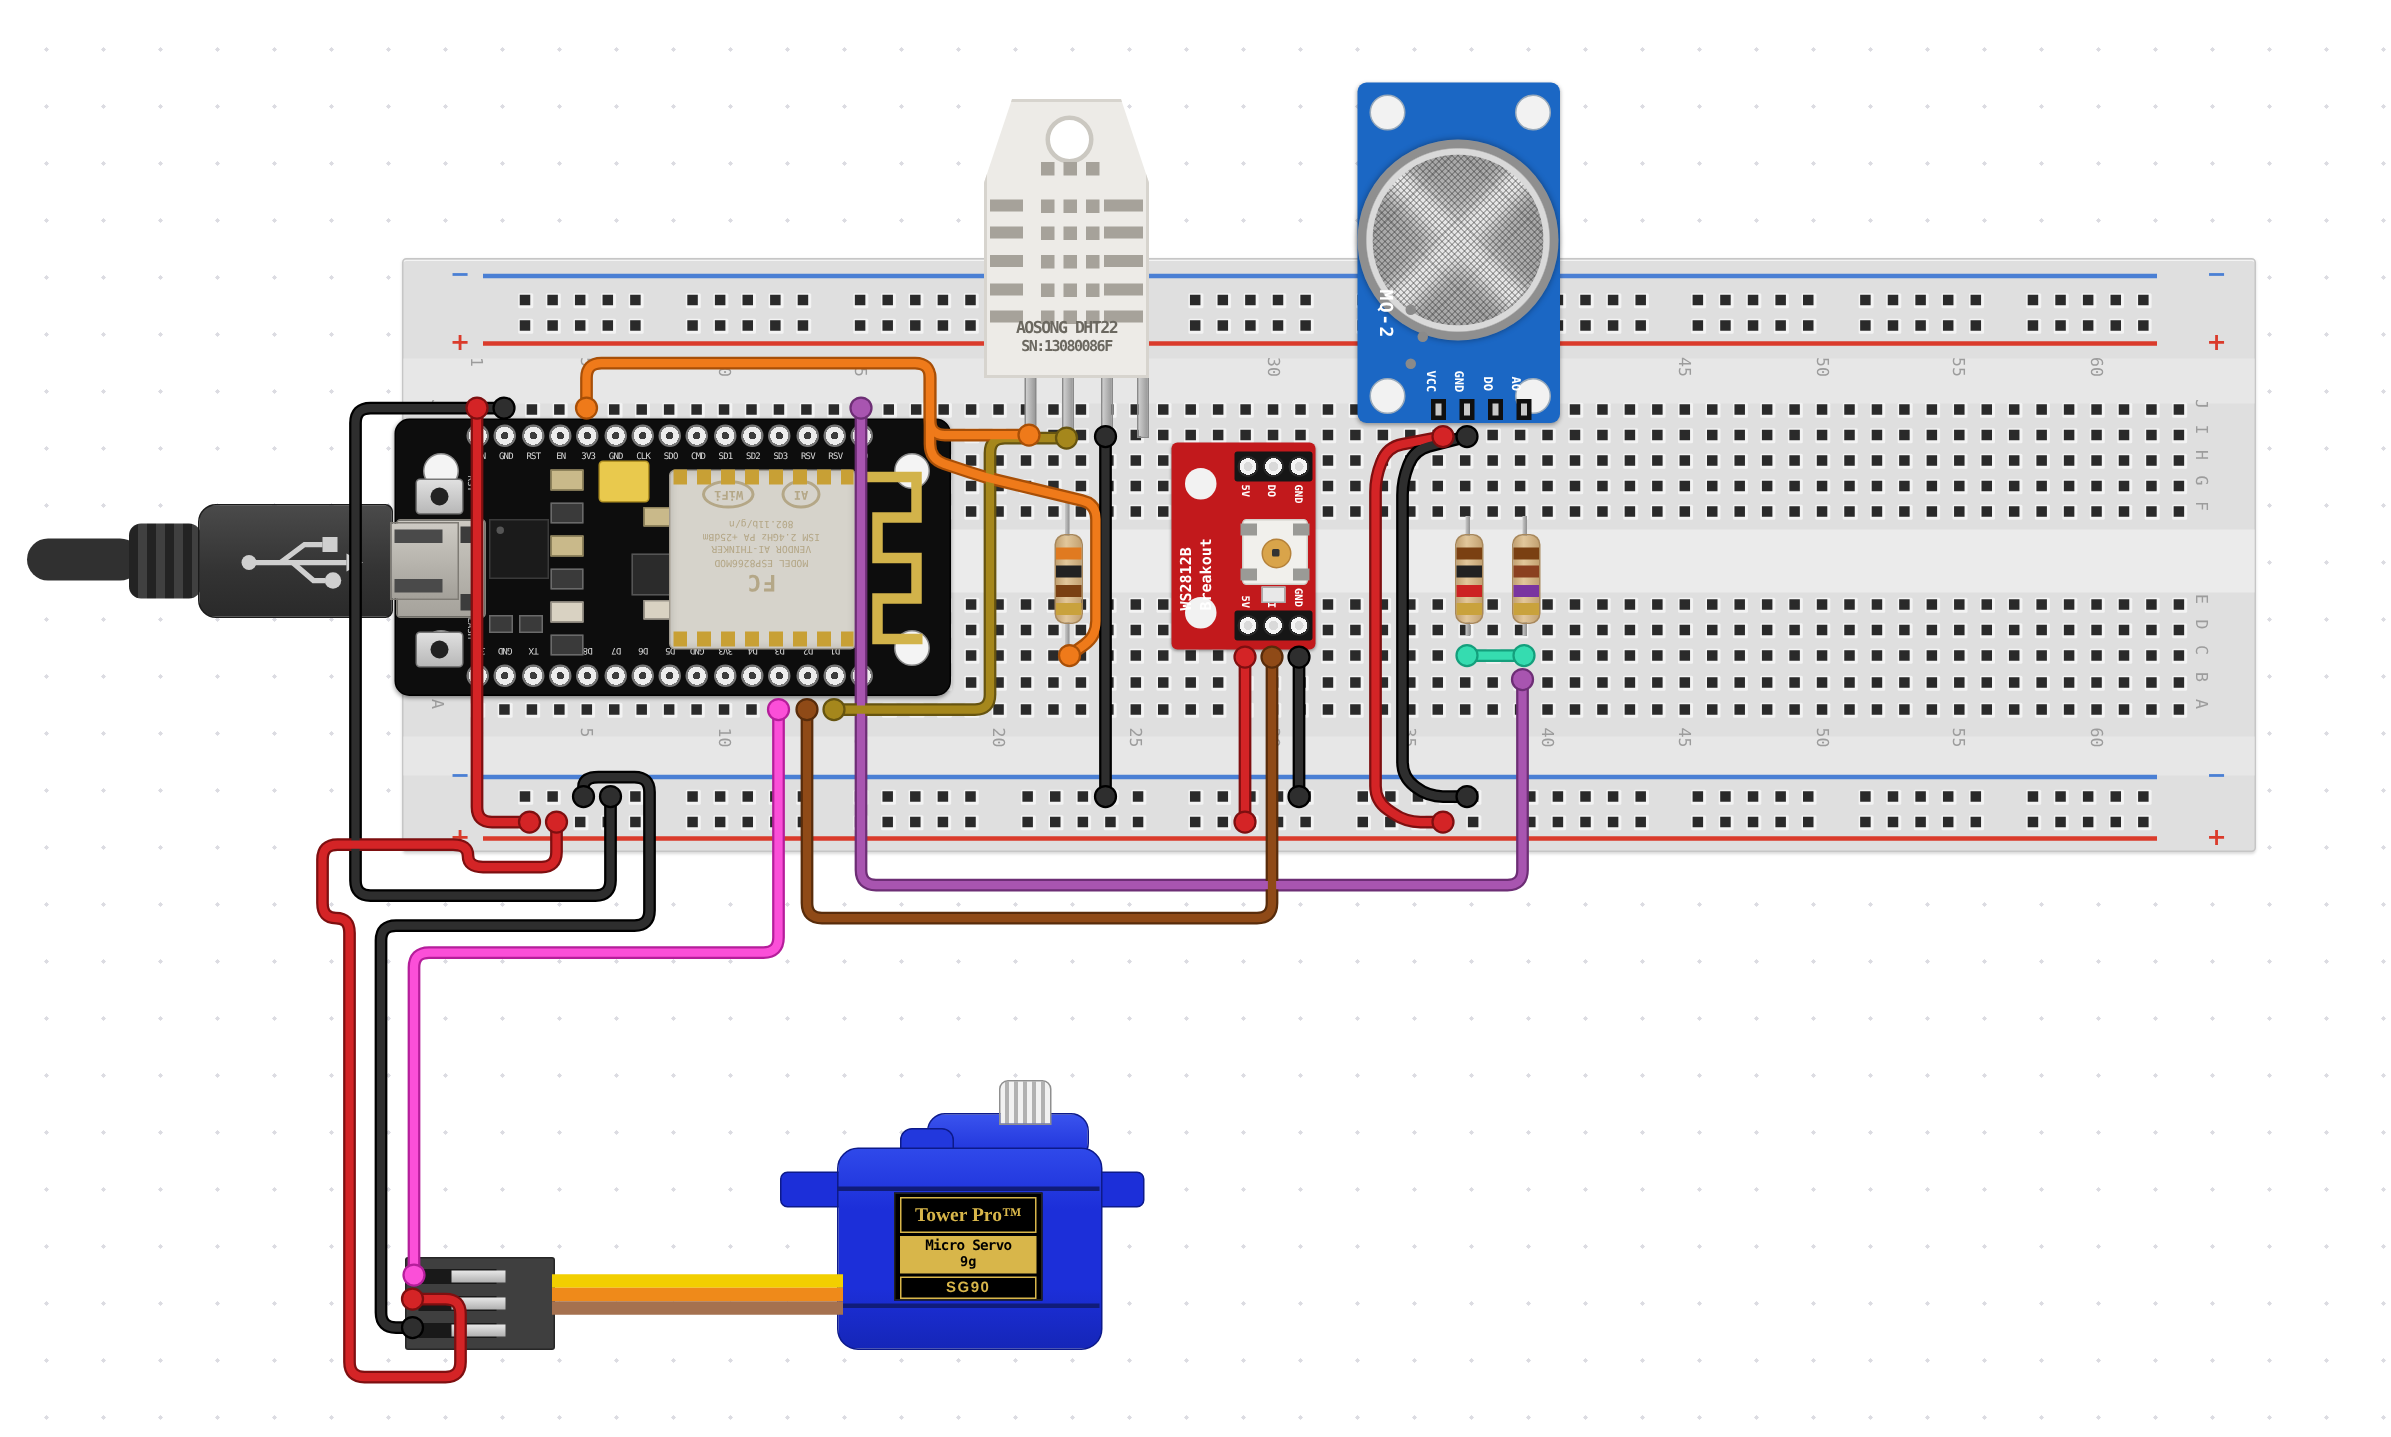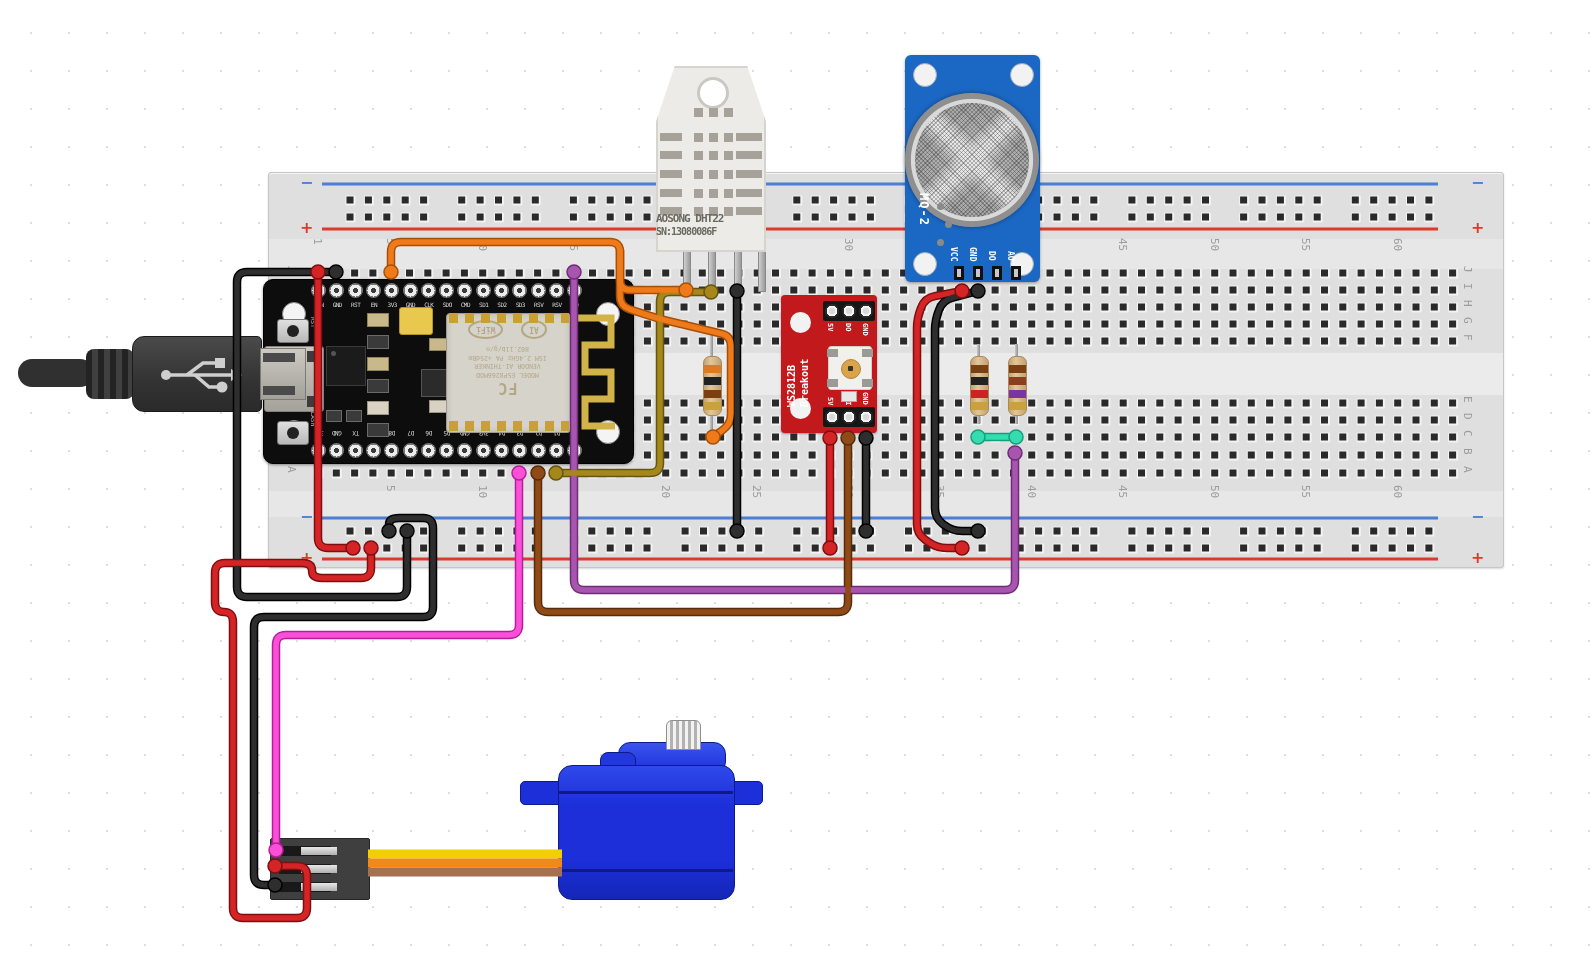--- a/index.html
+++ b/index.html
@@ -81,21 +81,21 @@
   #usb-cable .tip i{position:absolute;left:2px;width:32px;height:9px;background:#4a4a4a;}
   #usb-cable .tip i.n1{top:4px;} #usb-cable .tip i.n2{bottom:4px;}
 
   
   .dht-leg{position:absolute;width:6px;height:40px;top:250px;background:linear-gradient(90deg,#cfcfcf,#9a9a9a);border:1px solid #8a8a8a;}
   #dht22{position:absolute;left:656px;top:66px;width:110px;height:186px;background:var(--dht-body);
      clip-path:polygon(0 30%,17% 0,83% 0,100% 30%,100% 100%,0 100%);
      box-shadow:inset 0 0 0 2px #d7d4ce;}
   #dht22 .hole{position:absolute;left:41px;top:11px;width:26px;height:26px;border-radius:50%;background:#fff;border:3px solid #cbc8c1;}
   .vent{position:absolute;background:#a6a29a;}
-  #dht22 .txt{position:absolute;width:100%;text-align:left;font-family:"DejaVu Sans Mono","Liberation Mono",monospace;
+  #dht22 .txt{position:absolute;width:100%;text-align:center;font-family:"DejaVu Sans Mono","Liberation Mono",monospace;
      font-weight:bold;color:var(--dht-text);}
   #dht-l1{top:146px;font-size:11px;letter-spacing:-1px;}
   #dht-l2{top:160px;font-size:10px;letter-spacing:-1px;}
 
   
   #mq2{position:absolute;left:905px;top:55px;width:135px;height:227px;background:var(--mq2-board);border-radius:6px;
      box-shadow:0 1px 3px rgba(0,0,0,.35);}
   #mq2 .mh{position:absolute;width:22px;height:22px;border-radius:50%;background:#f2f2f2;border:1px solid #9ab;}
   #mq2 .ring{position:absolute;left:0px;top:38px;width:134px;height:134px;border-radius:50%;
      background:radial-gradient(circle,#9f9f9f 0 55%,#d9d9d9 56% 64%,#8f8f8f 65% 74%,#e2e2e2 75% 84%,#989898 85% 100%);
@@ -2198,20 +2198,28 @@
     <div class="spin" style="top:44px;"></div>
   </div>
   <div class="servo-tab" id="servo-tab-l"></div>
   <div class="servo-tab" id="servo-tab-r"></div>
   <div id="servo-cap"></div>
   <div id="servo-cap2"></div>
   <div id="servo-shaft"></div>
   <div id="servo"></div>
   <div class="servo-seam" id="seam1"></div>
   <div class="servo-seam" id="seam2"></div>
+  <div id="servo-label">
+    <div class="l1">Tower Pro™</div>
+    <div class="l2">
+      <span class="m1">Micro Servo</span>
+      <span class="m2">9g</span>
+    </div>
+    <div class="l3">SG90</div>
+  </div>
 
   <svg id="wire-svg" class="layer">
       <path d="M368,854 L562,854" stroke="#f2cf00" stroke-width="9" fill="none" stroke-linecap="butt"></path>
       <path d="M368,863 L562,863" stroke="#ef8a1a" stroke-width="9" fill="none" stroke-linecap="butt"></path>
       <path d="M368,872 L562,872" stroke="#a5714f" stroke-width="9" fill="none" stroke-linecap="butt"></path>
       <path d="M318,272 L318,538 Q318,548 328,548 L353,548" stroke="#7e0f10" stroke-width="8.5" fill="none" stroke-linecap="round" stroke-linejoin="round"></path>
       <path d="M336,272 L247,272 Q237,272 237,282 L237,587 Q237,597 247,597 L397,597 Q407,597 407,587 L407,531" stroke="#000000" stroke-width="8.5" fill="none" stroke-linecap="round" stroke-linejoin="round"></path>
       <path d="M371,548 L371,568 Q371,578 361,578 L322,578 Q312,578 312,570.5 L312,570.5 Q312,563 302,563 L225,563 Q215,563 215,573 L215,602 Q215,612 224,612 L224,612 Q233,612 233,622 L233,908 Q233,918 243,918 L297,918 Q307,918 307,908 L307,876 Q307,866 297,866 L275,866" stroke="#7e0f10" stroke-width="8.5" fill="none" stroke-linecap="round" stroke-linejoin="round"></path>
       <path d="M389,531 L389,524.5 Q389,518 399,518 L423,518 Q433,518 433,528 L433,607 Q433,617 423,617 L264,617 Q254,617 254,627 L254,875 Q254,885 264,885 L275,885" stroke="#000000" stroke-width="8.5" fill="none" stroke-linecap="round" stroke-linejoin="round"></path>
       <path d="M519,473 L519,625 Q519,635 509,635 L286,635 Q276,635 276,645 L276,850" stroke="#b51e9b" stroke-width="8.5" fill="none" stroke-linecap="round" stroke-linejoin="round"></path>

